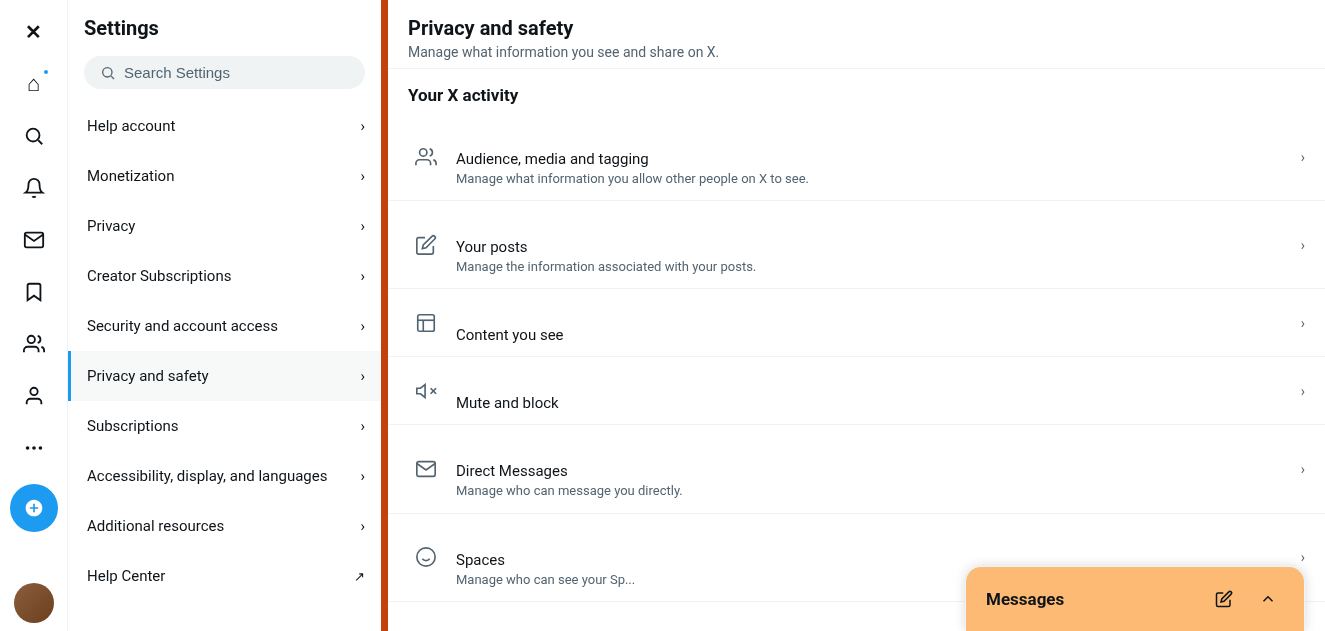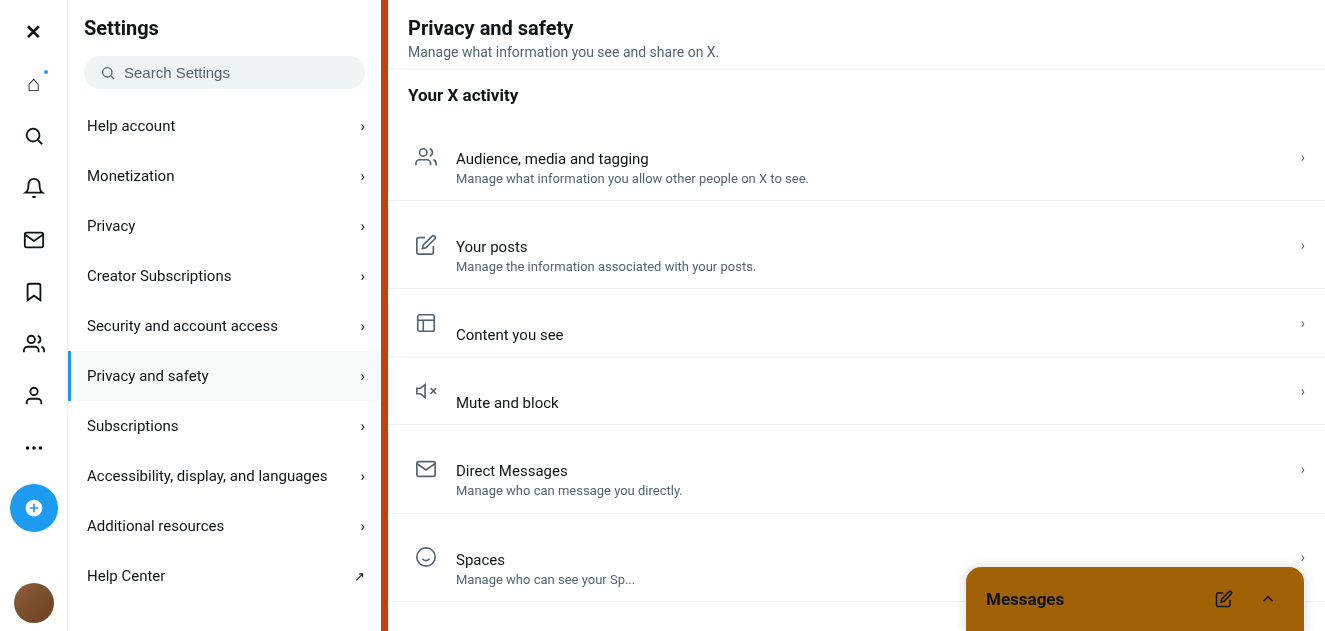--- a/index.html
+++ b/index.html
@@ -164,21 +164,21 @@
       line-height: 1.4;
     }
     .content-item-chevron { color: #536471; font-size: 14px; }
 
     
     .messages-panel {
       position: fixed;
       bottom: 0;
       right: 20px;
       width: 340px;
-      background: #a16207;
+      background: #fdba74;
       border: 1px solid #eff3f4;
       border-bottom: none;
       border-radius: 16px 16px 0 0;
       box-shadow: 0 0 12px rgba(0,0,0,0.15);
       padding: 16px 20px;
       display: flex;
       align-items: center;
       justify-content: space-between;
     }
     .messages-panel-title {

